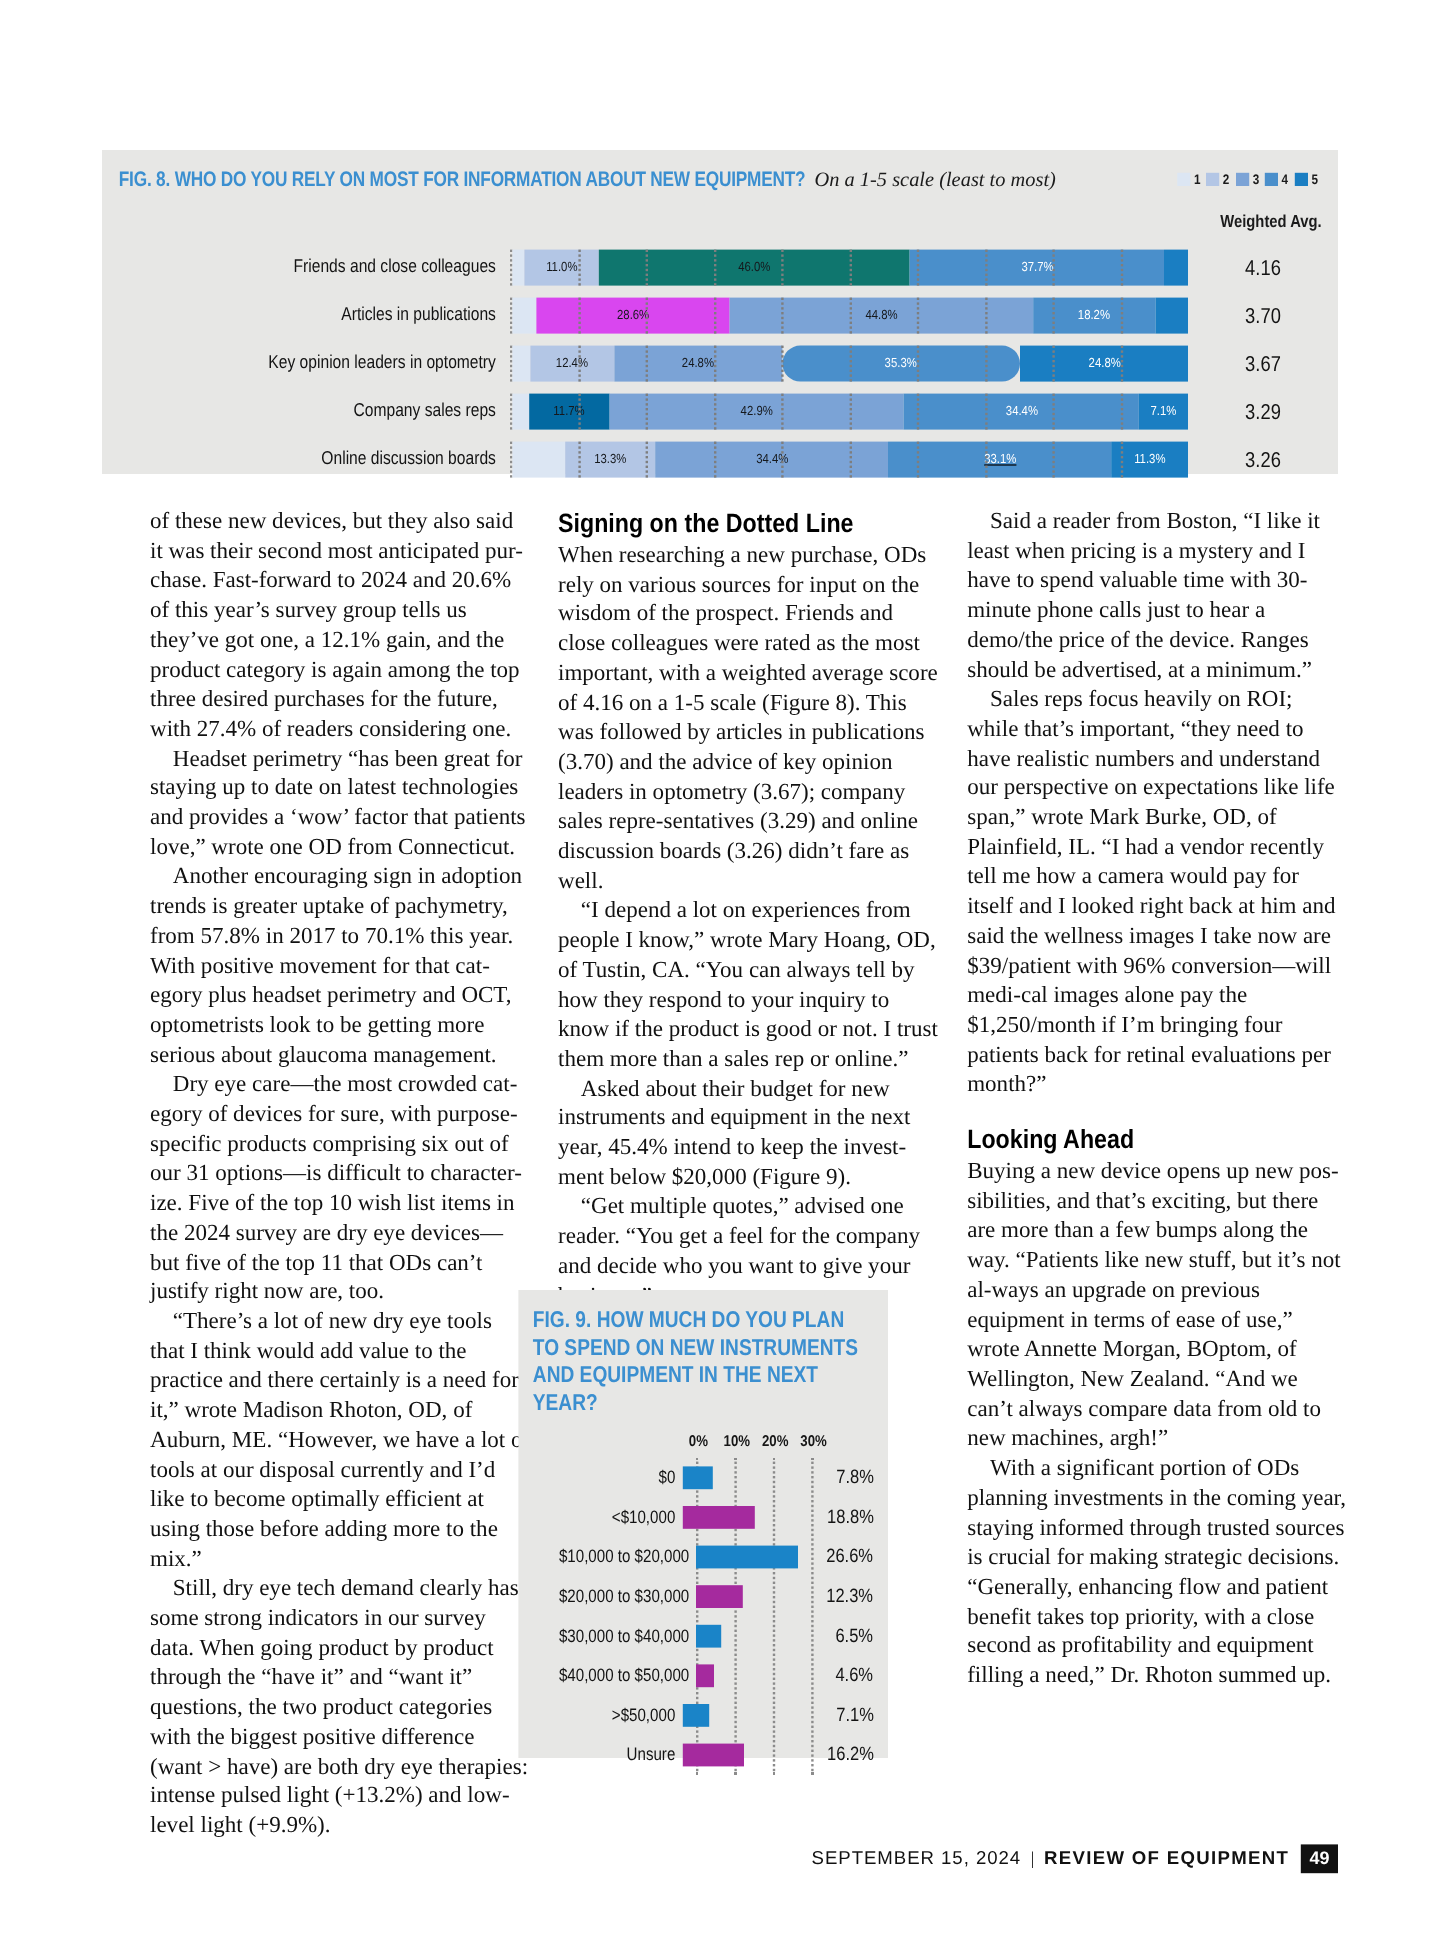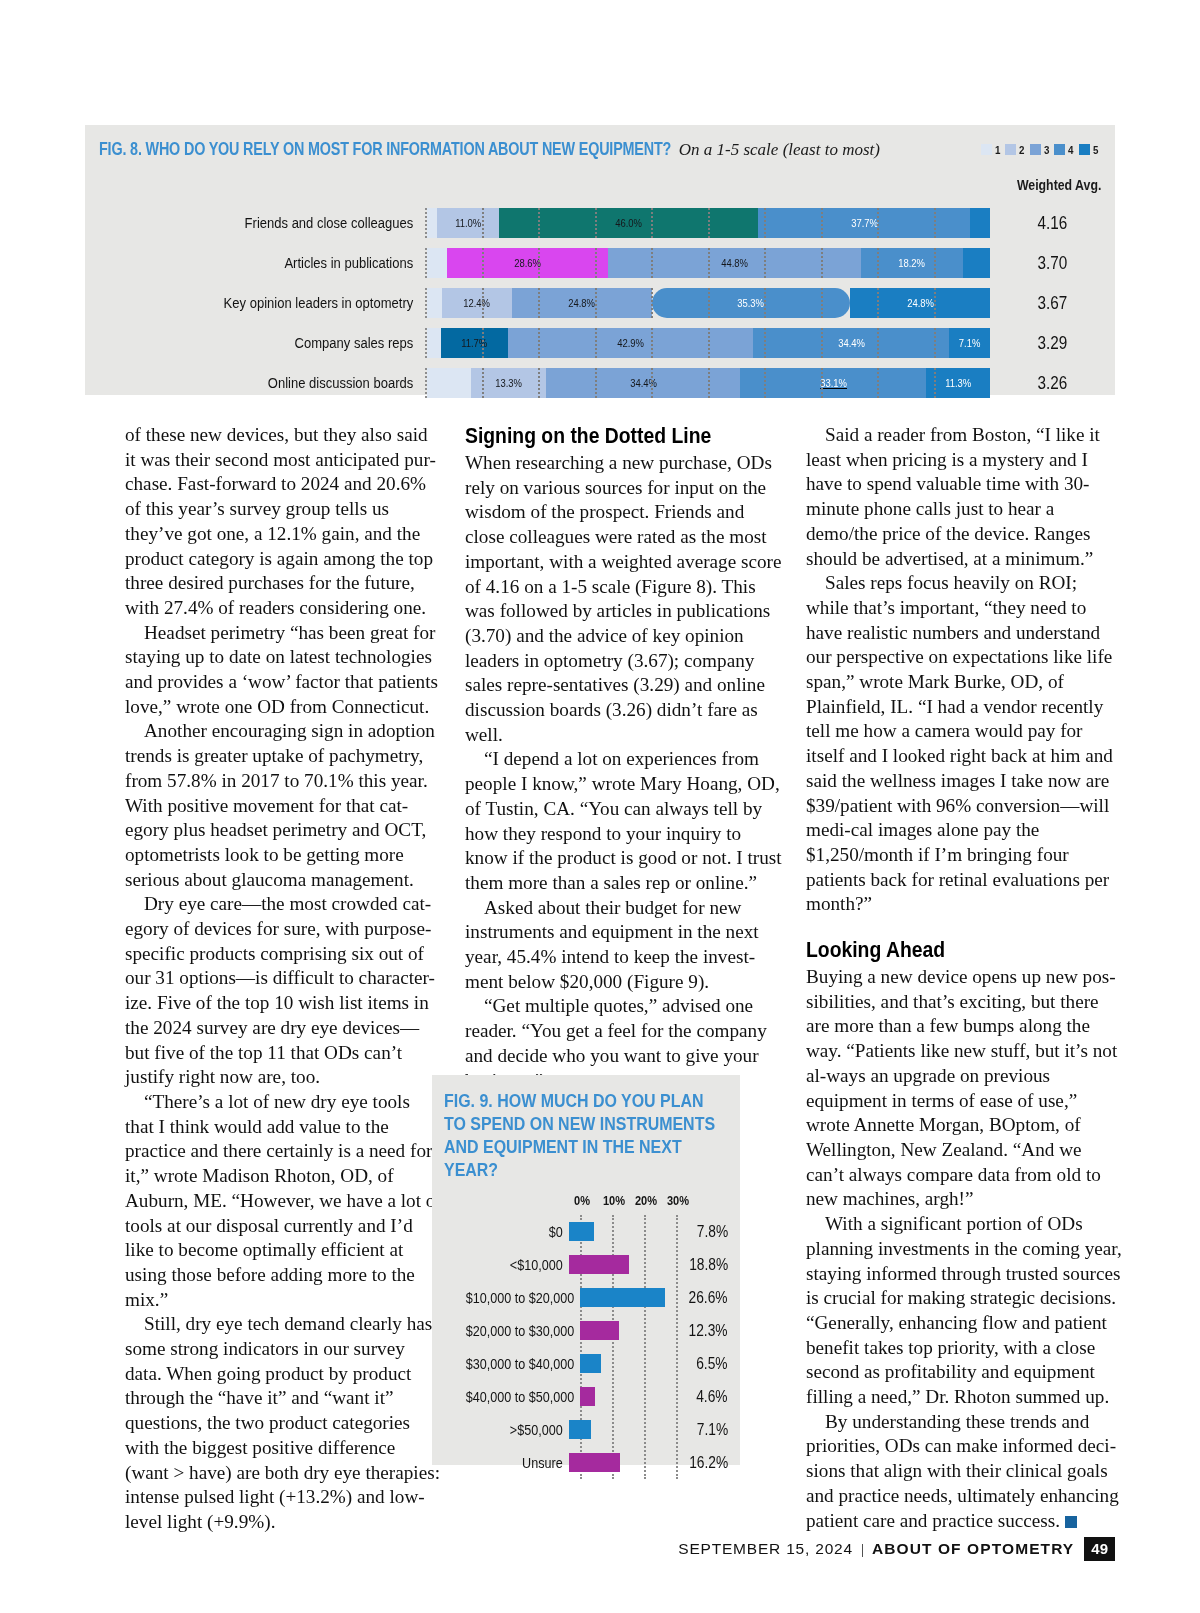--- a/index.html
+++ b/index.html
@@ -387,21 +387,20 @@
     </div>
     <div class="col col3">
       <div id="col3pre">
           <p>Said a reader from Boston, “I like it least when pricing is a mystery and I have to spend valuable time with 30-minute phone calls just to hear a demo/the price of the device. Ranges should be advertised, at a minimum.”</p>
           <p>Sales reps focus heavily on ROI; while that’s important, “they need to have realistic numbers and understand our perspective on expectations like life span,” wrote Mark Burke, OD, of Plainfield, IL. “I had a vendor recently tell me how a camera would pay for itself and I looked right back at him and said the wellness images I take now are $39/patient with 96% conversion—will medi-cal images alone pay the $1,250/month if I’m bringing four patients back for retinal evaluations per month?”</p>
         </div>
       <h2 class="spaced">Looking Ahead</h2>
       <div id="col3post">
           <p class="noind">Buying a new device opens up new pos-sibilities, and that’s exciting, but there are more than a few bumps along the way. “Patients like new stuff, but it’s not al-ways an upgrade on previous equipment in terms of ease of use,” wrote Annette Morgan, BOptom, of Wellington, New Zealand. “And we can’t always compare data from old to new machines, argh!”</p>
           <p>With a significant portion of ODs planning investments in the coming year, staying informed through trusted sources is crucial for making strategic decisions. “Generally, enhancing flow and patient benefit takes top priority, with a close second as profitability and equipment filling a need,” Dr. Rhoton summed up.</p>
-          <p>By understanding these trends and priorities, ODs can make informed deci-sions that align with their clinical goals and practice needs, ultimately enhancing patient care and practice success.<span class="endmark"></span></p>
         </div>
     </div>
   </div>
 
   <div class="fig9">
     <div class="fig9-title">FIG. 9. HOW MUCH DO YOU PLAN TO SPEND ON NEW INSTRUMENTS AND EQUIPMENT IN THE NEXT YEAR?</div>
     <div class="fig9-axis" id="f9axis">
         <span style="left: 0px;">0%</span>
         <span style="left: 32px;">10%</span>
         <span style="left: 64px;">20%</span>
@@ -469,17 +468,17 @@
             <div class="f9-bar" style="width: 51.84px; background: rgb(165, 42, 158);"></div>
           </div>
           <div class="f9-val">16.2%</div>
         </div>
       </div>
   </div>
 
   <div class="footer">
     <span class="foot-date">SEPTEMBER 15, 2024</span>
     <span class="foot-div">|</span>
-    <span class="foot-brand">ABOUT OF OPTOMETRY</span>
+    <span class="foot-brand">REVIEW OF EQUIPMENT</span>
     <span class="foot-page">49</span>
   </div>
 
 </div>
 
 </body></html>

